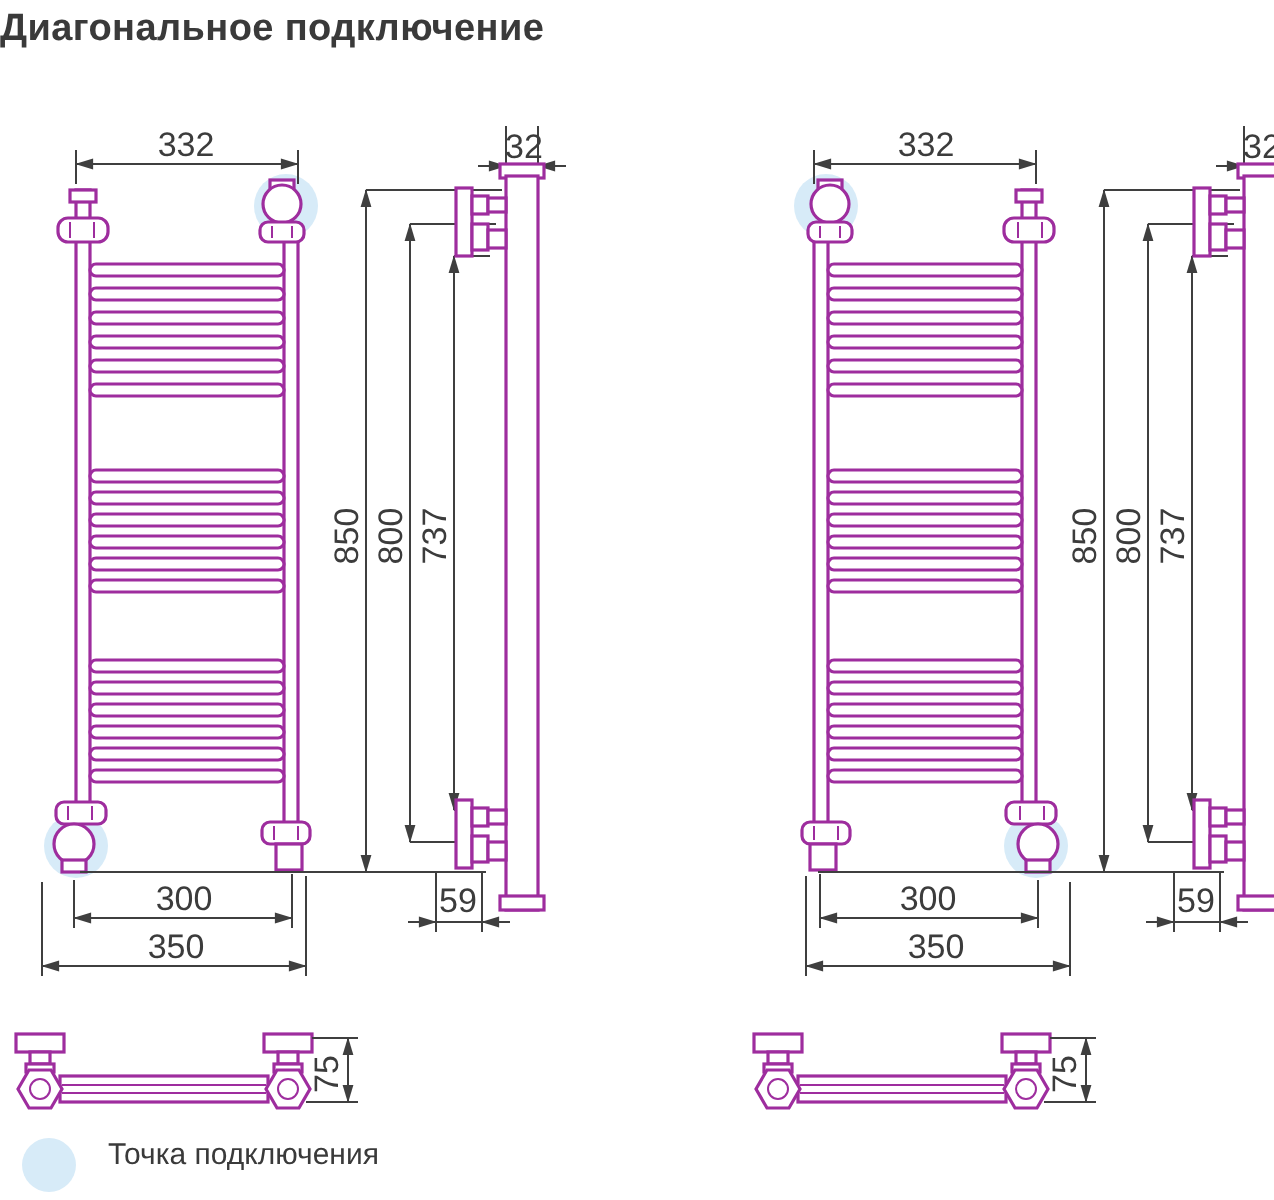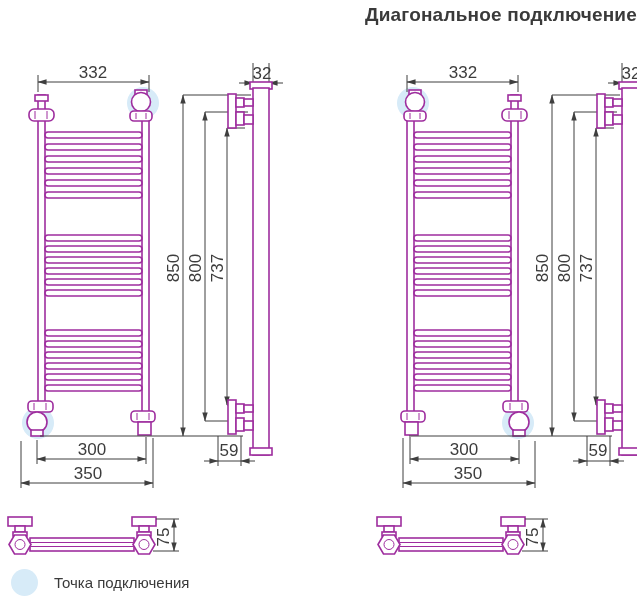--- a/index.html
+++ b/index.html
@@ -1,29 +1,29 @@
 <!DOCTYPE html>
 <html><head>
 <meta charset="utf-8">
 <style>
   html,body{margin:0;padding:0;}
   body{
     width:637px;height:600px;overflow:hidden;background:#ffffff;
     font-family:"Liberation Sans", sans-serif;position:relative;
   }
   .title{
-    position:absolute;top:4px;left:0;width:637px;text-align:right;
+    position:absolute;top:4px;left:0;width:637px;text-align:left;
     font-size:19px;font-weight:bold;color:#3a3a3a;letter-spacing:.2px;
   }
   svg{position:absolute;top:0;left:0;}
   svg text{
     font-family:"Liberation Sans", sans-serif;font-size:17px;fill:#3c3c3c;
   }
   .legend{
-    position:absolute;left:11px;top:569px;display:flex;align-items:center;gap:16px;
+    position:absolute;left:11px;top:569px;display:flex;gap:16px;
   }
   .legend .dot{
     width:27px;height:27px;border-radius:50%;background:#d7ebf8;
   }
   .legend .lbl{font-size:15px;color:#3a3a3a;}
   
   .mg{stroke:#9e2d9e;stroke-width:1.6;fill:#ffffff;}
   .mg-thin{stroke:#9e2d9e;stroke-width:1;fill:none;}
   .gy{stroke:#3f3f3f;stroke-width:1;fill:none;}
   .hl{fill:#d7ebf8;stroke:none;}

